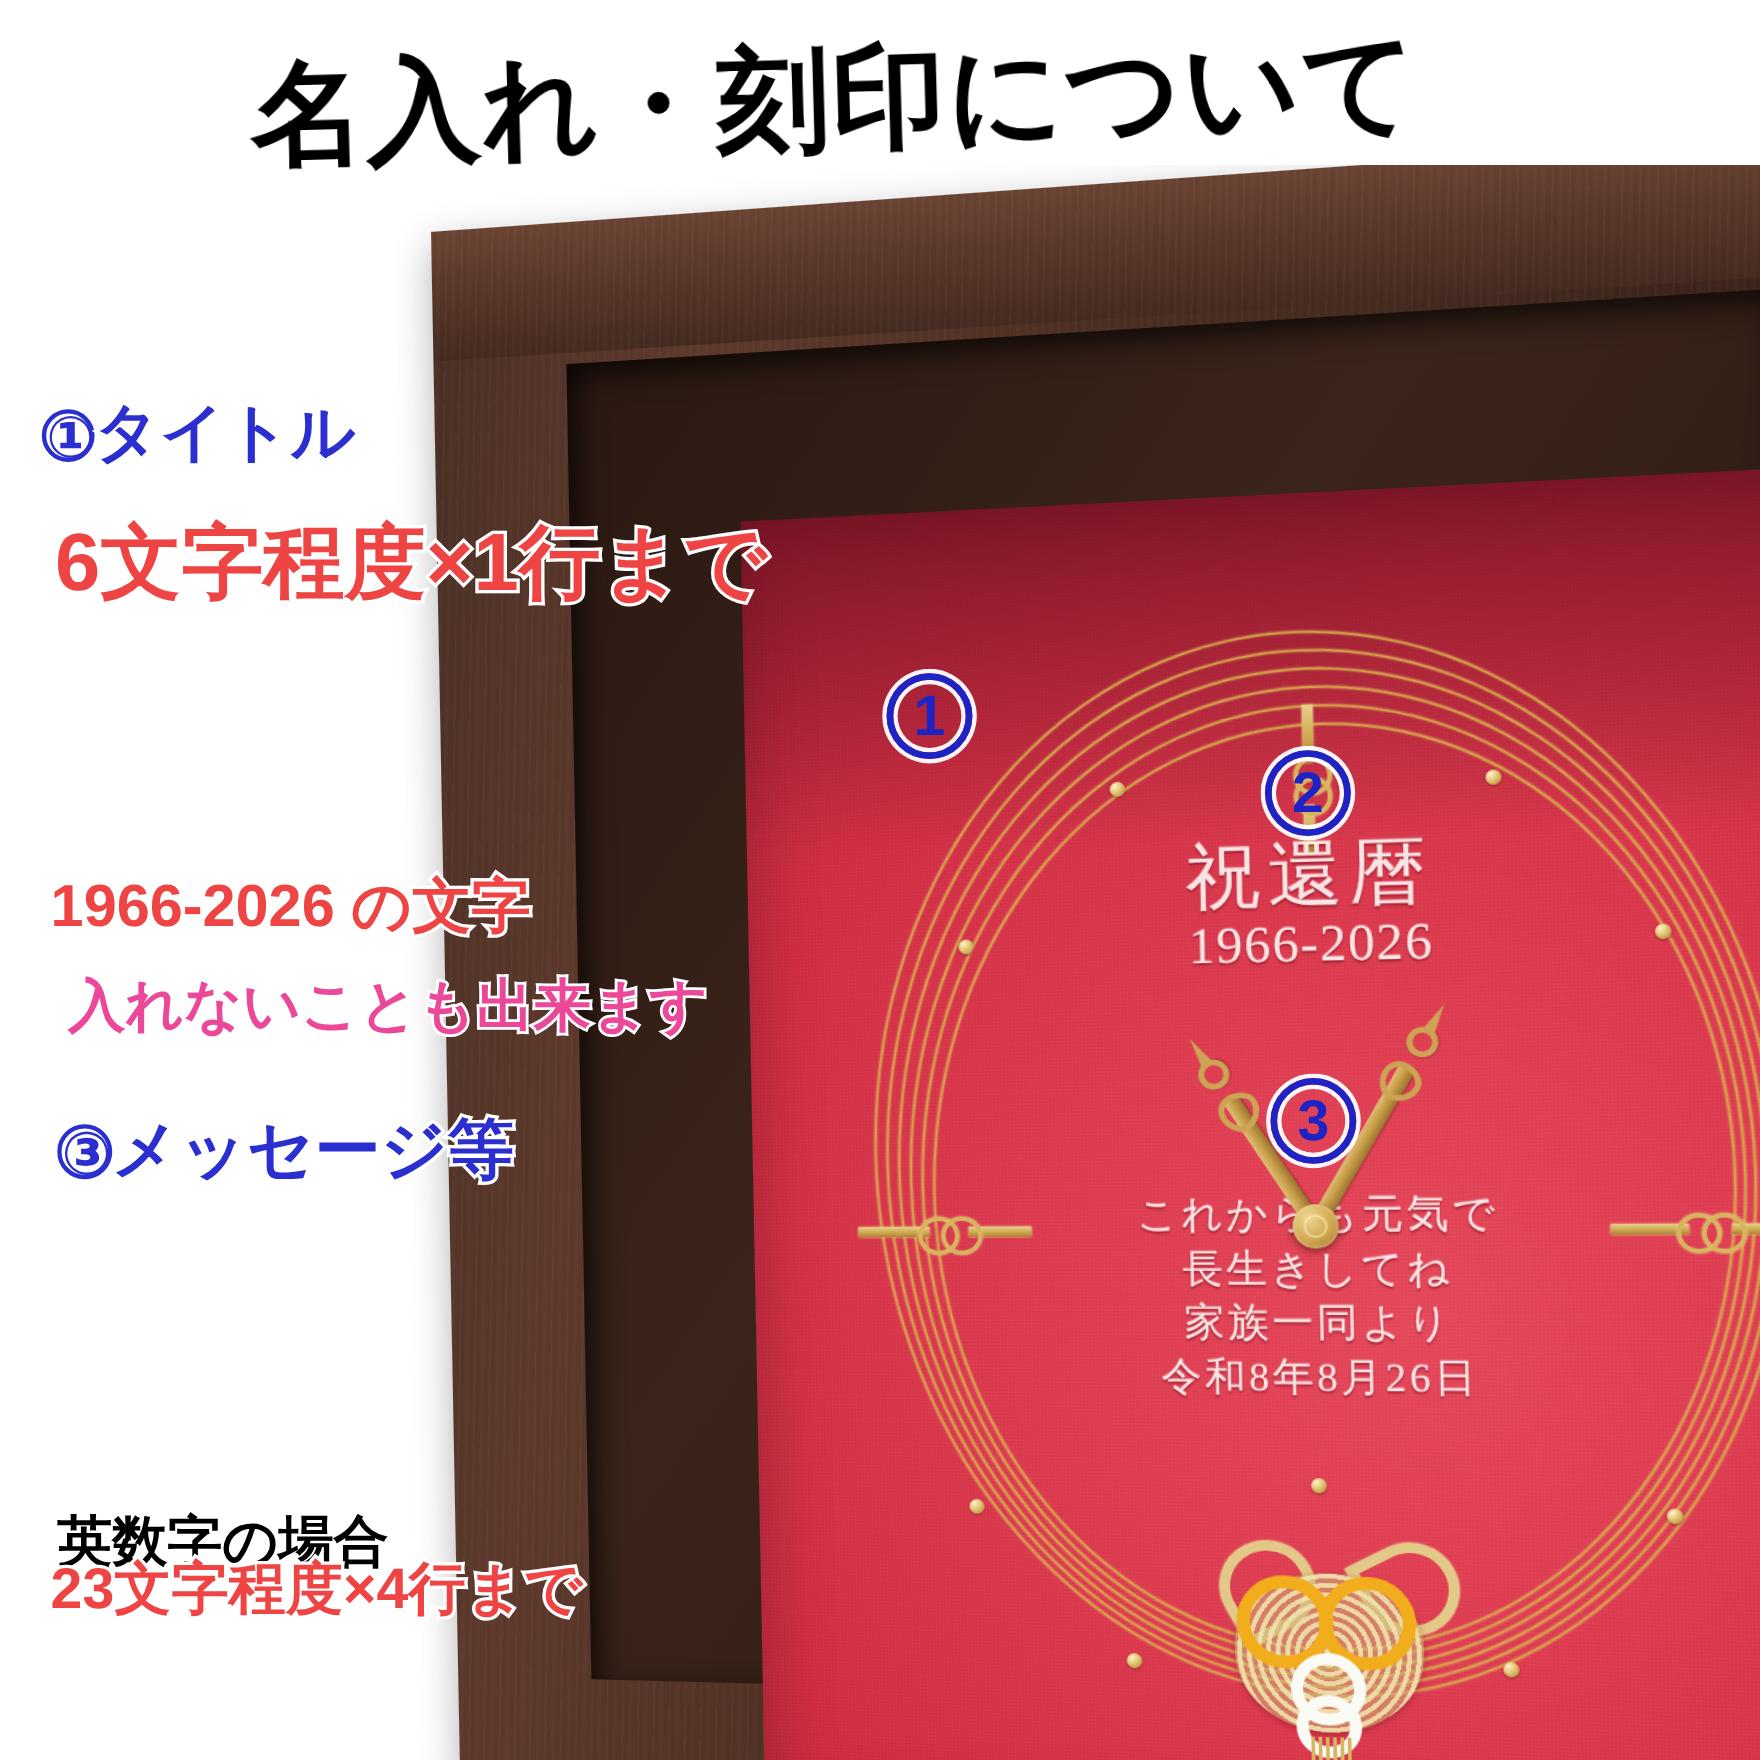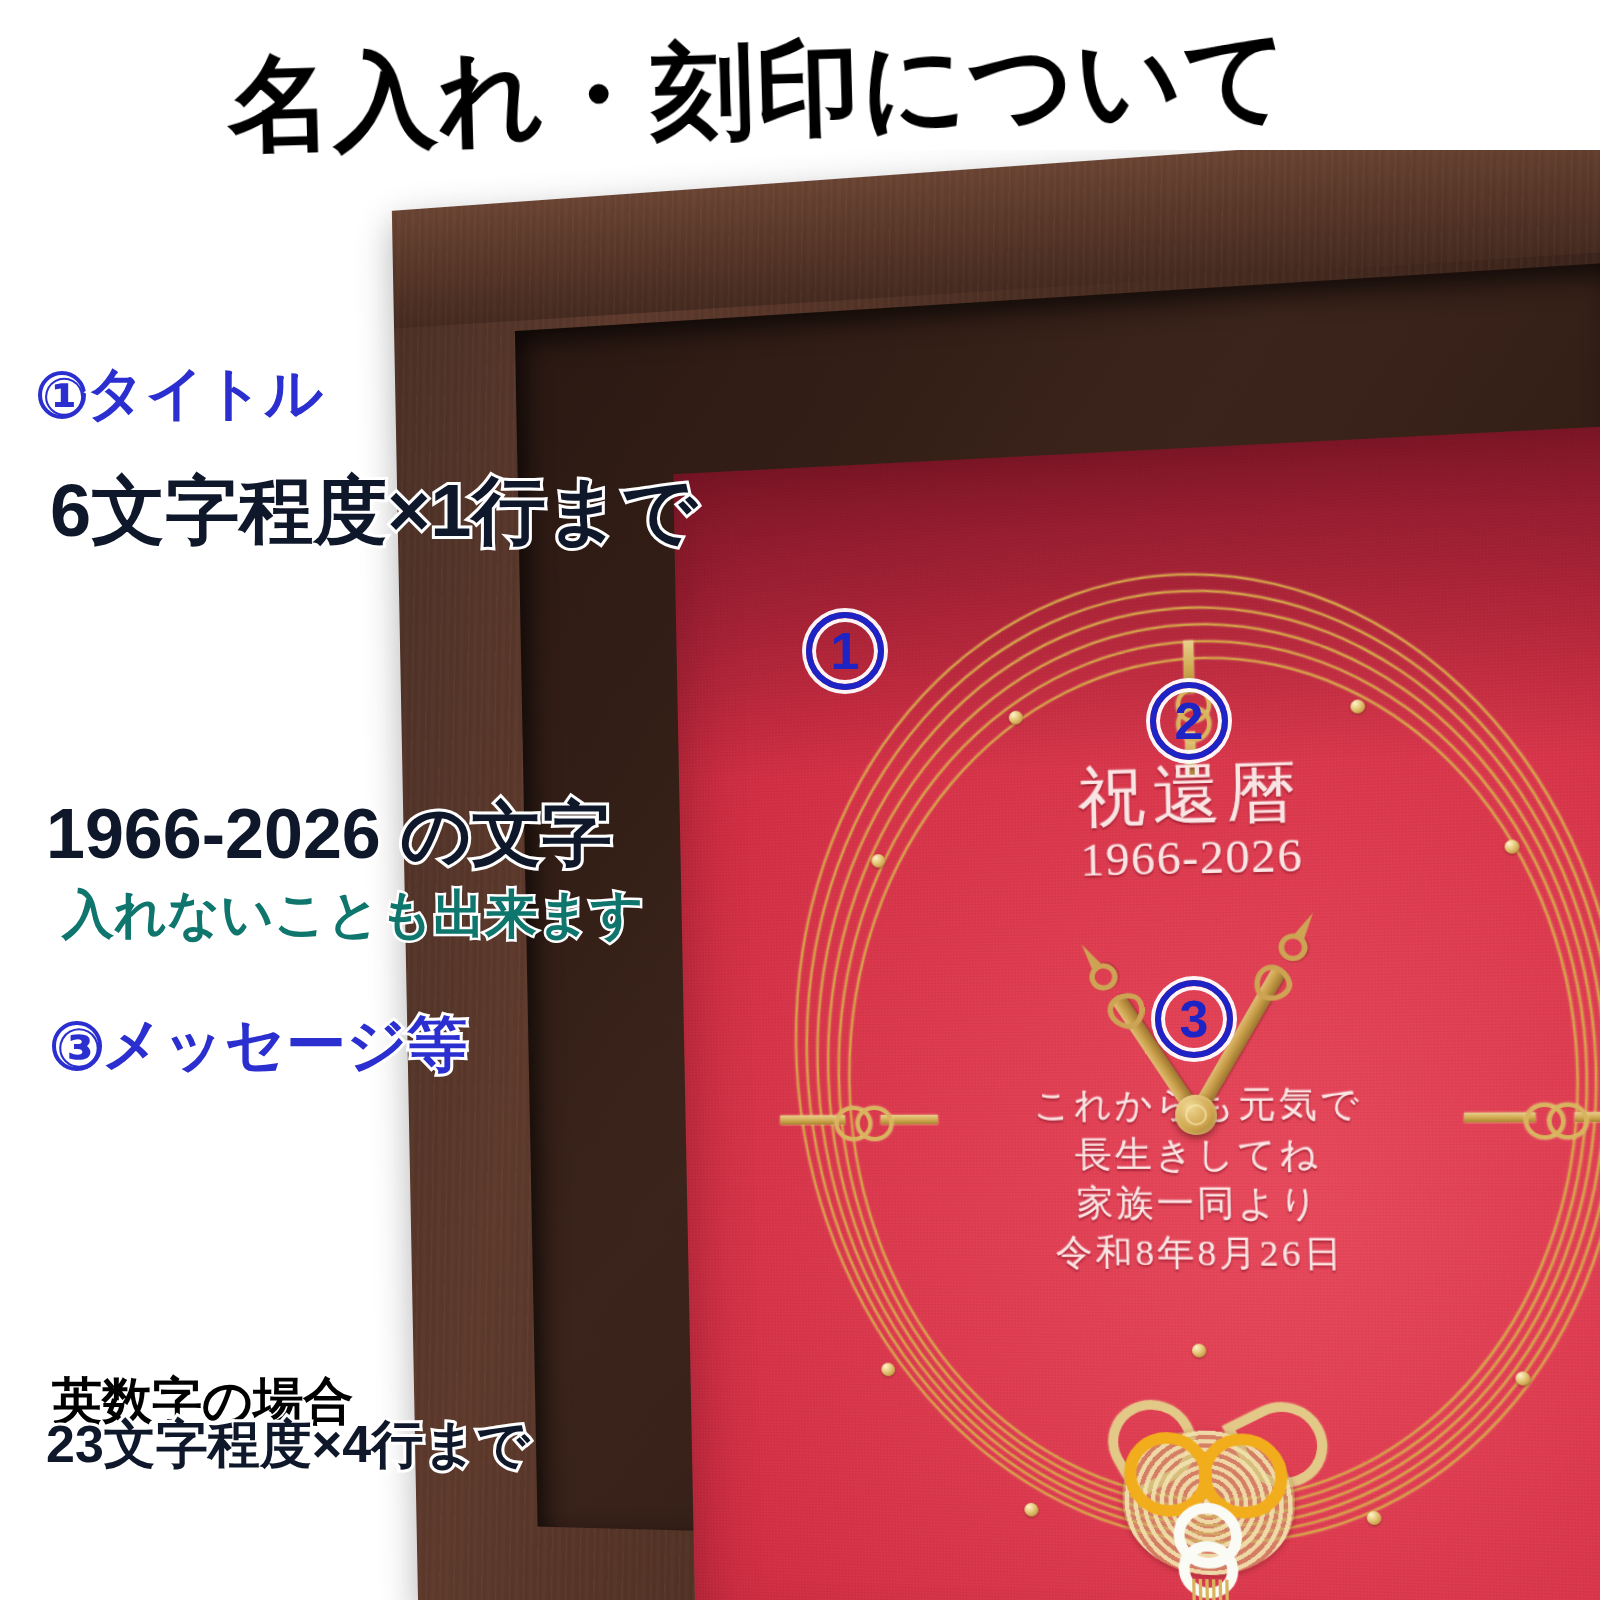--- a/index.html
+++ b/index.html
@@ -133,40 +133,40 @@
   
   .ol{position:absolute;white-space:nowrap;}
 
   .hdr{
     position:absolute;left:228px;top:22px;font-size:104px;font-weight:700;color:#000;
     letter-spacing:.01em;transform:rotate(-1.6deg);
   }
 
   .blue{color:#2b2fd0;font-weight:700;
         -webkit-text-stroke:6px #fff;paint-order:stroke fill;}
-  .red{color:#0f766e;font-weight:700;
+  .red{color:#ec4899;font-weight:700;
         -webkit-text-stroke:5px #fff;paint-order:stroke fill;}
-  .blk{color:#0f172a;font-weight:700;
+  .blk{color:#ef4444;font-weight:700;
         -webkit-text-stroke:6px #fff;paint-order:stroke fill;}
   .blk-thin{color:#000;font-weight:700;
         -webkit-text-stroke:5px #fff;paint-order:stroke fill;}
 
   
   .cnum{
     display:inline-block;width:.92em;height:.92em;line-height:.86em;border:4px solid #2b2fd0;
     border-radius:50%;text-align:center;font-size:.90em;color:#2b2fd0;font-weight:700;
     vertical-align:-2px;box-sizing:border-box;-webkit-text-stroke:0;
   }
 
   
   #s1h{left:38px;top:355px;font-size:58px;}
   #s1a{left:50px;top:462px;font-size:74px;}
 
   #s2h{left:38px;top:680px;font-size:86px;}
-  #s2a{left:46px;top:788px;font-size:70px;}
+  #s2a{left:46px;top:788px;font-size:54px;}
   #s2b{left:62px;top:880px;font-size:52px;}
 
   #s3h{left:52px;top:1005px;font-size:60px;}
   #s3a{left:50px;top:1128px;font-size:50px;}
   #s3b{left:46px;top:1200px;font-size:72px;}
   #s3c{left:52px;top:1340px;font-size:50px;margin-top:28px;}
   #s3d{left:46px;top:1410px;font-size:52px;}
 
   
   .callout{

